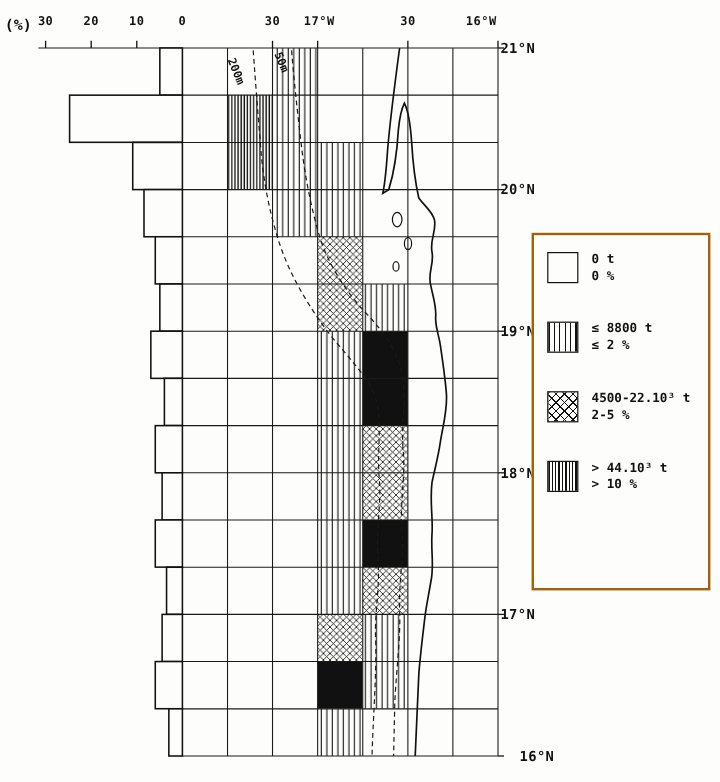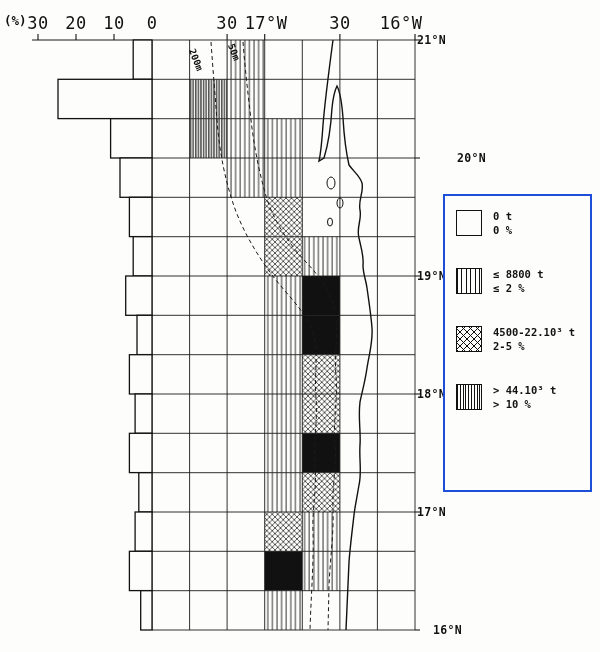--- a/index.html
+++ b/index.html
@@ -1,24 +1,24 @@
 <!DOCTYPE html>
 <html><head>
 <meta charset="utf-8">
 <style>
   *{box-sizing:border-box;}
   html,body{margin:0;padding:0;}
   body{width:600px;height:652px;background:#ffffff;}
   .fig{position:relative;width:600px;height:652px;background:#fdfdfb;font-family:"DejaVu Sans Mono",monospace;color:#111;overflow:hidden;}
   .fig svg{position:absolute;left:0;top:0;}
-  .tick{position:absolute;transform:translateX(-50%);font-size:17px;font-weight:400;letter-spacing:.4px;white-space:nowrap;}
+  .tick{position:absolute;transform:translateX(-50%);font-size:10px;font-weight:700;letter-spacing:.4px;white-space:nowrap;}
   .latlbl{position:absolute;font-size:11.5px;font-weight:700;letter-spacing:.3px;white-space:nowrap;text-align:center;}
   .pctlbl{position:absolute;left:4px;top:13px;font-size:12.5px;font-weight:700;}
   .depth{position:absolute;font-size:9.5px;font-weight:700;transform-origin:left top;white-space:nowrap;}
-  .legend{position:absolute;left:443px;top:194px;width:149px;height:298px;border:2px solid #1d4ed8;background:#fdfdfb;padding:13px 4px 0 11px;}
+  .legend{position:absolute;left:443px;top:194px;width:149px;height:298px;border:2px solid #a16207;background:#fdfdfb;padding:13px 4px 0 11px;}
   .legend-item{display:flex;align-items:center;margin-bottom:30px;}
   .sw{width:26px;height:26px;border:1.5px solid #111;background-color:#fdfdfb;flex:0 0 auto;}
   .sw-light{background-image:repeating-linear-gradient(90deg,#111 0,#111 1px,transparent 1px,transparent 4.5px);}
   .sw-cross{background-image:repeating-linear-gradient(45deg,#111 0,#111 1px,transparent 1px,transparent 5px),repeating-linear-gradient(135deg,#111 0,#111 1px,transparent 1px,transparent 5px);}
   .sw-solid{background-color:#111;}
   .sw-dense{background-image:repeating-linear-gradient(90deg,#111 0,#111 1.1px,transparent 1.1px,transparent 2.8px);}
   .legend-text{margin-left:11px;font-size:10.5px;line-height:14px;font-weight:700;white-space:nowrap;}
 </style>
 </head>
 <body>
@@ -154,21 +154,21 @@
       <div class="tick" style="left: 152px; top: 13px;">0</div>
     </div>
   <div id="lon-ticks">
       <div class="tick" style="left: 227px; top: 13px;">30</div>
       <div class="tick" style="left: 266px; top: 13px;">17°W</div>
       <div class="tick" style="left: 340px; top: 13px;">30</div>
       <div class="tick" style="left: 401px; top: 13px; text-align: center;">16°W</div>
     </div>
   <div id="lat-labels">
       <div class="latlbl" style="left: 417px; top: 33px;">21°N</div>
-      <div class="latlbl" style="left: 417px; top: 151px; padding-left: 40px;">20°N</div>
+      <div class="latlbl" style="left: 417px; top: 151px;">20°N</div>
       <div class="latlbl" style="left: 417px; top: 269px;">19°N</div>
       <div class="latlbl" style="left: 417px; top: 387px;">18°N</div>
       <div class="latlbl" style="left: 417px; top: 505px;">17°N</div>
       <div class="latlbl" style="left: 433px; top: 623px;">16°N</div>
     </div>
 
   <div class="depth" style="left:197px;top:47px;transform:rotate(68deg);">200m</div>
   <div class="depth" style="left:236px;top:42px;transform:rotate(68deg);">50m</div>
 
   <div class="legend">

